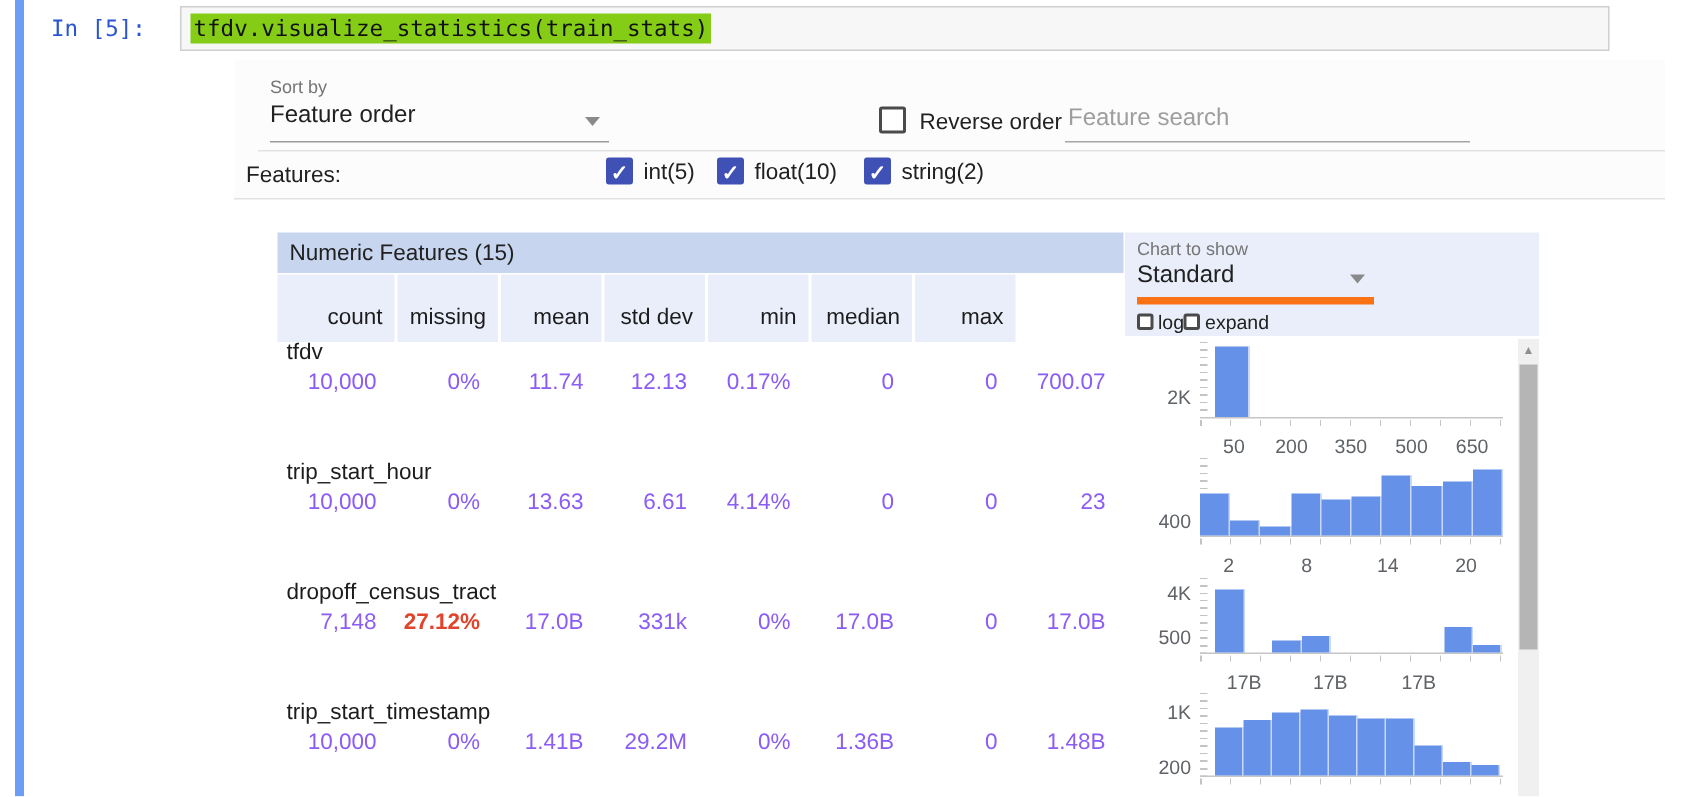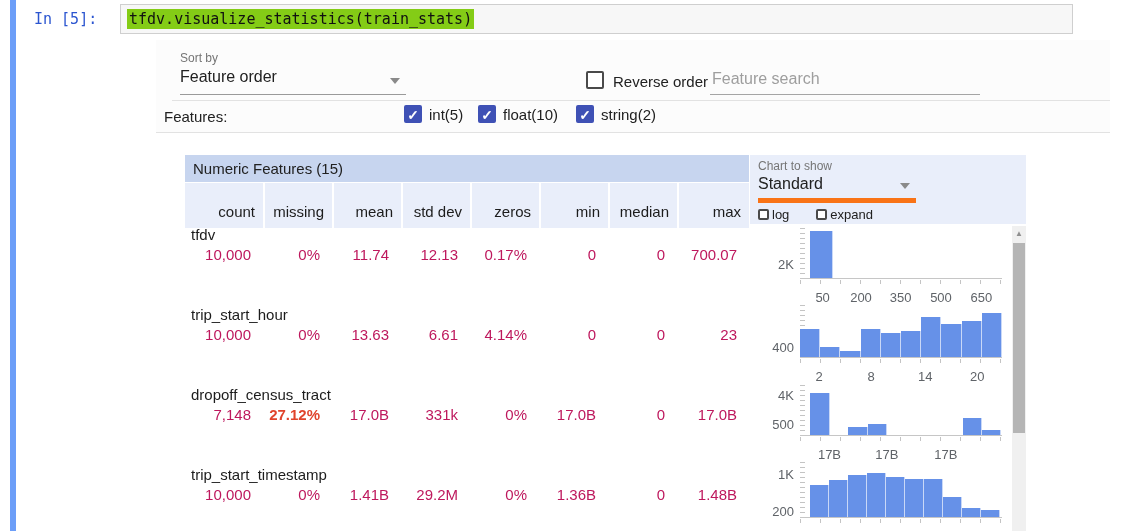--- a/index.html
+++ b/index.html
@@ -41,30 +41,30 @@
 
   
   .tbl-title{position:absolute;left:185px;top:155px;width:564px;height:27px;background:#c7d5ef;
              font-size:15px;line-height:27px;padding-left:8px;box-sizing:border-box;}
   .grid8{display:grid;grid-template-columns:78px repeat(6,67px) 1fr;column-gap:2px;}
   .tbl-head{position:absolute;left:185px;top:183px;width:564px;height:45px;}
   .tbl-head .hcell{background:#e9eefa;display:flex;align-items:flex-end;justify-content:flex-end;
                    padding:0 8px 8px 0;font-size:15px;color:#1c1c1c;}
   .frow{position:absolute;left:185px;width:564px;}
   .fname{font-size:15px;color:#1c1c1c;padding-left:6px;height:20px;}
-  .fvals .vcell{text-align:right;padding-right:12px;font-size:15px;color:#be185d;}
+  .fvals .vcell{text-align:right;padding-right:12px;font-size:15px;color:#8b5cf6;}
   .fvals .vcell.alert{color:#e0442c;font-weight:bold;}
 
   
   .chart-panel{position:absolute;left:750px;top:155px;width:276px;height:69px;background:#e9eefa;}
   .cp-label{position:absolute;left:8px;top:4px;}
   .cp-dd{position:absolute;left:8px;top:20px;width:158px;height:23px;border-bottom:5px solid #f97316;
          font-size:16px;cursor:pointer;}
   .cp-dd .dd-arrow{top:8px;}
-  .mini-cbs{position:absolute;left:8px;top:52px;display:flex;align-items:flex-end;gap:27px;font-size:13px;}
+  .mini-cbs{position:absolute;left:8px;top:52px;display:flex;align-items:flex-end;gap:0;font-size:13px;}
   .mini-cbs .cb{width:11px;height:11px;border-width:2px;margin-right:3px;}
   .mini-cb-item{display:flex;align-items:center;cursor:pointer;}
 
   
   .hist{position:absolute;left:750px;width:260px;}
   .plot{position:absolute;left:50px;right:8px;top:0;border-bottom:1px solid #c6c6c6;}
   .plot::before{content:'';position:absolute;left:0;top:0;bottom:0;width:5px;
       background:repeating-linear-gradient(to bottom,#c4c4c4 0 1px,transparent 1px 5px);}
   .bar{position:absolute;bottom:0;background:#6691e8;box-sizing:border-box;
        border-right:1px solid rgba(255,255,255,.65);}
@@ -120,21 +120,20 @@
       </span>
     </div>
   </div>
 
   <div class="tbl-title">Numeric Features (15)</div>
   <div class="tbl-head grid8">
     <div class="hcell">count</div>
     <div class="hcell">missing</div>
     <div class="hcell">mean</div>
     <div class="hcell">std dev</div>
-    <div class="hcell">zeros</div>
     <div class="hcell">min</div>
     <div class="hcell">median</div>
     <div class="hcell">max</div>
   </div>
 
   <div class="frow" style="top:226px">
     <div class="fname">tfdv</div>
     <div class="fvals grid8">
       <div class="vcell">10,000</div>
       <div class="vcell">0%</div>

